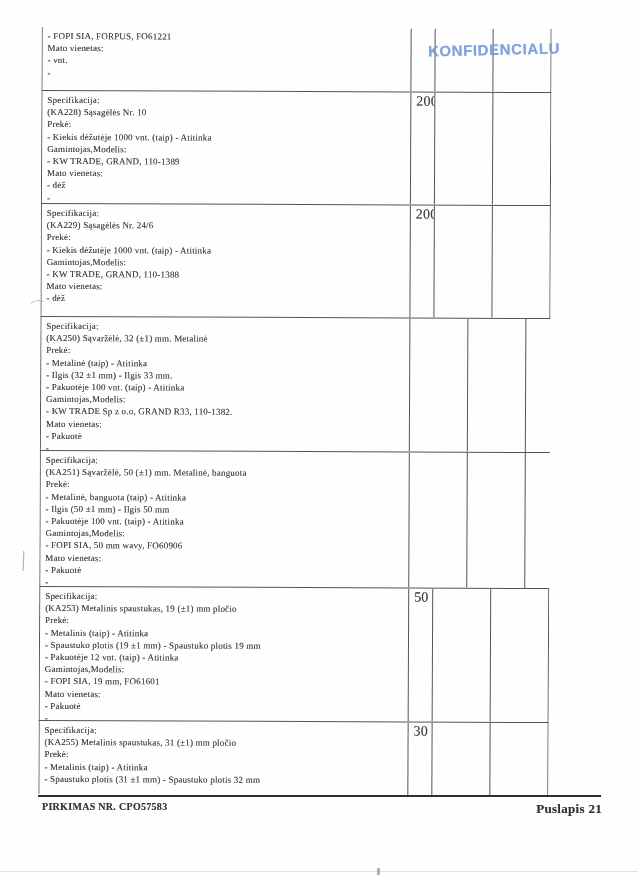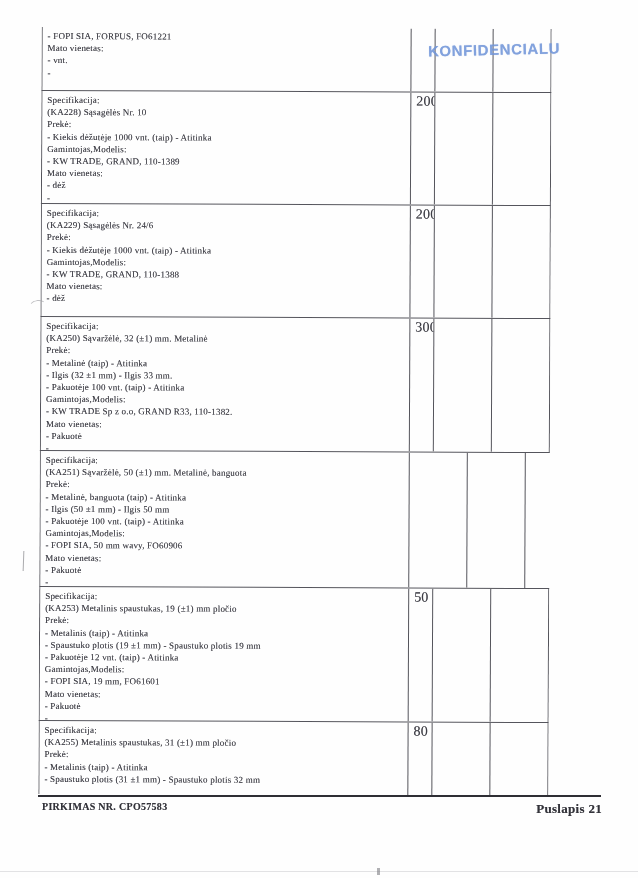--- a/index.html
+++ b/index.html
@@ -163,23 +163,20 @@
           <div class="line">Prekė:</div>
           <div class="line">- Metalinė (taip) - Atitinka</div>
           <div class="line">- Ilgis (32 ±1 mm) - Ilgis 33 mm.</div>
           <div class="line">- Pakuotėje 100 vnt. (taip) - Atitinka</div>
           <div class="line">Gamintojas,Modelis:</div>
           <div class="line">- KW TRADE Sp z o.o, GRAND R33, 110-1382.</div>
           <div class="line">Mato vienetas:</div>
           <div class="line">- Pakuotė</div>
           <div class="line">-</div>
         </div>
-    <div class="cell qty">
-          <div class="line">300</div>
-        </div>
     <div class="cell c3"></div>
     <div class="cell c4"></div>
   </div>
       <div class="row" style="height: 136px;">
     <div class="cell desc">
           <div class="line">Specifikacija:</div>
           <div class="line">(KA251) Sąvaržėlė, 50 (±1) mm. Metalinė, banguota</div>
           <div class="line">Prekė:</div>
           <div class="line">- Metalinė, banguota (taip) - Atitinka</div>
           <div class="line">- Ilgis (50 ±1 mm) - Ilgis 50 mm</div>
@@ -215,21 +212,21 @@
   </div>
       <div class="row last" style="height: 73px;">
     <div class="cell desc">
           <div class="line">Specifikacija:</div>
           <div class="line">(KA255) Metalinis spaustukas, 31 (±1) mm pločio</div>
           <div class="line">Prekė:</div>
           <div class="line">- Metalinis (taip) - Atitinka</div>
           <div class="line">- Spaustuko plotis (31 ±1 mm) - Spaustuko plotis 32 mm</div>
         </div>
     <div class="cell qty">
-          <div class="line">80</div>
+          <div class="line">30</div>
         </div>
     <div class="cell c3"></div>
     <div class="cell c4"></div>
   </div>
     </div>
 
   <div class="stamp">KONFIDENCIALU</div>
 
   <div class="footer-rule"></div>
   <div class="footer-left">PIRKIMAS NR. CPO57583</div>

